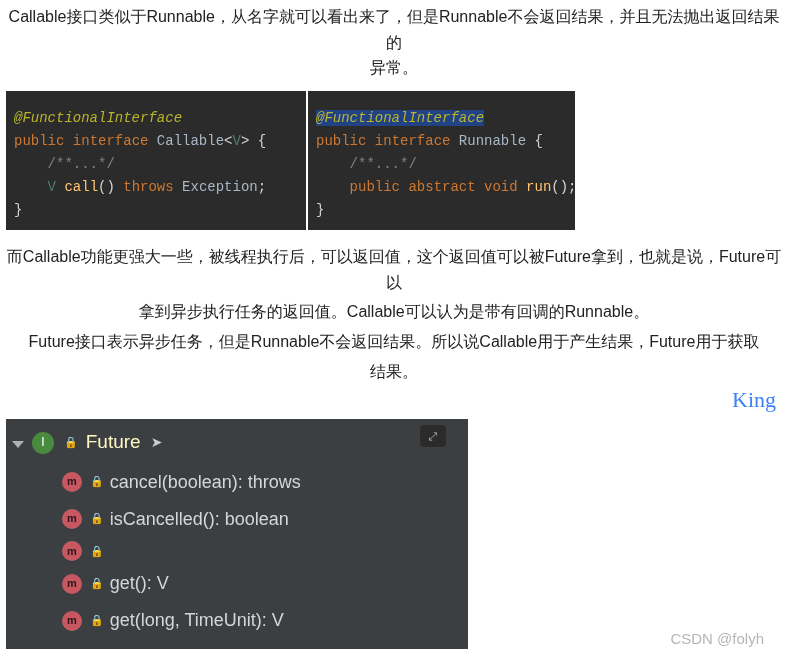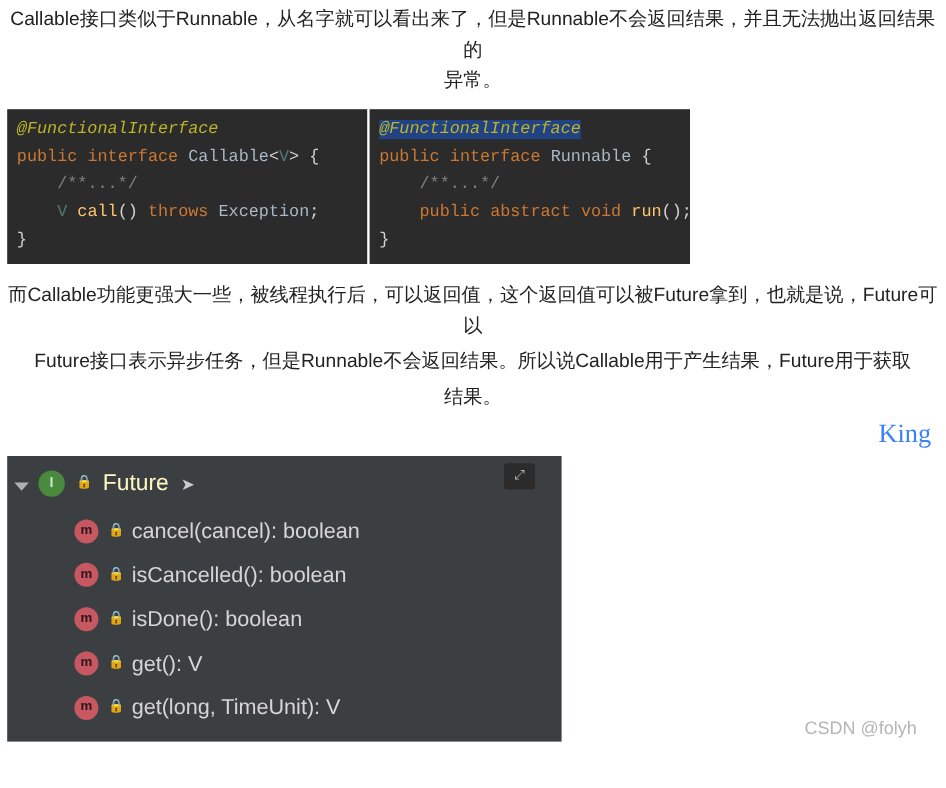--- a/index.html
+++ b/index.html
@@ -15,21 +15,21 @@
     .para { margin-bottom: 4px; text-align: center; }
     .code-row {
       display: flex;
       gap: 2px;
       margin: 10px 0 14px 0;
     }
     .code-block {
       background: #2b2b2b;
       font-family: "Consolas", "Courier New", monospace;
       font-size: 14px;
-      padding: 6px 8px 8px 8px;
+      padding: 16px 8px 8px 8px;
       line-height: 1.65;
       white-space: pre;
     }
     .cb1 { width: 300px; }
     .cb2 { width: 267px; }
     .kw-anno { color: #bbb529; font-style: italic; }
     .kw-orange { color: #cc7832; }
     .kw-type { color: #a9b7c6; }
     .kw-name { color: #ffc66d; }
     .kw-generic { color: #507874; }
@@ -145,20 +145,21 @@
 <span class="kw-white">}</span></div>
   <div class="code-block cb2"><span class="kw-anno hl">@FunctionalInterface</span>
 <span class="kw-orange">public</span> <span class="kw-orange">interface</span> <span class="kw-type">Runnable</span><span class="kw-white"> {</span>
     <span class="kw-comment">/**...*/</span>
     <span class="kw-orange">public</span> <span class="kw-orange">abstract</span> <span class="kw-orange">void</span> <span class="kw-name">run</span><span class="kw-white">()</span><span class="kw-white">;</span>
 <span class="kw-white">}</span></div>
 </div>
 
 <div class="mid-block">
   <div class="para">而Callable功能更强大一些，被线程执行后，可以返回值，这个返回值可以被Future拿到，也就是说，Future可以</div>
+  <div class="para">拿到异步执行任务的返回值。Callable可以认为是带有回调的Runnable。</div>
   <div class="para">Future接口表示异步任务，但是Runnable不会返回结果。所以说Callable用于产生结果，Future用于获取</div>
   <div class="para">结果。</div>
 </div>
 
 <div class="king">King</div>
 
 <div class="ide-panel">
   <div class="ide-toolbar">
     <span>⤢</span>
   </div>
@@ -166,31 +167,30 @@
     <span class="tri"></span>
     <span class="circ-i">I</span>
     <span class="lock">🔒</span>
     <span class="tree-label">Future</span>
     <span class="cursor">➤</span>
   </div>
   <div class="method-list">
     <div class="method-item">
       <span class="circ-m">m</span>
       <span class="lock">🔒</span>
-      <span class="method-sig">cancel(cancel): boolean</span>
+      <span class="method-sig">cancel(boolean): throws</span>
     </div>
     <div class="method-item">
       <span class="circ-m">m</span>
       <span class="lock">🔒</span>
       <span class="method-sig">isCancelled(): boolean</span>
     </div>
     <div class="method-item">
       <span class="circ-m">m</span>
       <span class="lock">🔒</span>
-      <span class="method-sig">isDone(): boolean</span>
     </div>
     <div class="method-item">
       <span class="circ-m">m</span>
       <span class="lock">🔒</span>
       <span class="method-sig">get(): V</span>
     </div>
     <div class="method-item">
       <span class="circ-m">m</span>
       <span class="lock">🔒</span>
       <span class="method-sig">get(long, TimeUnit): V</span>

